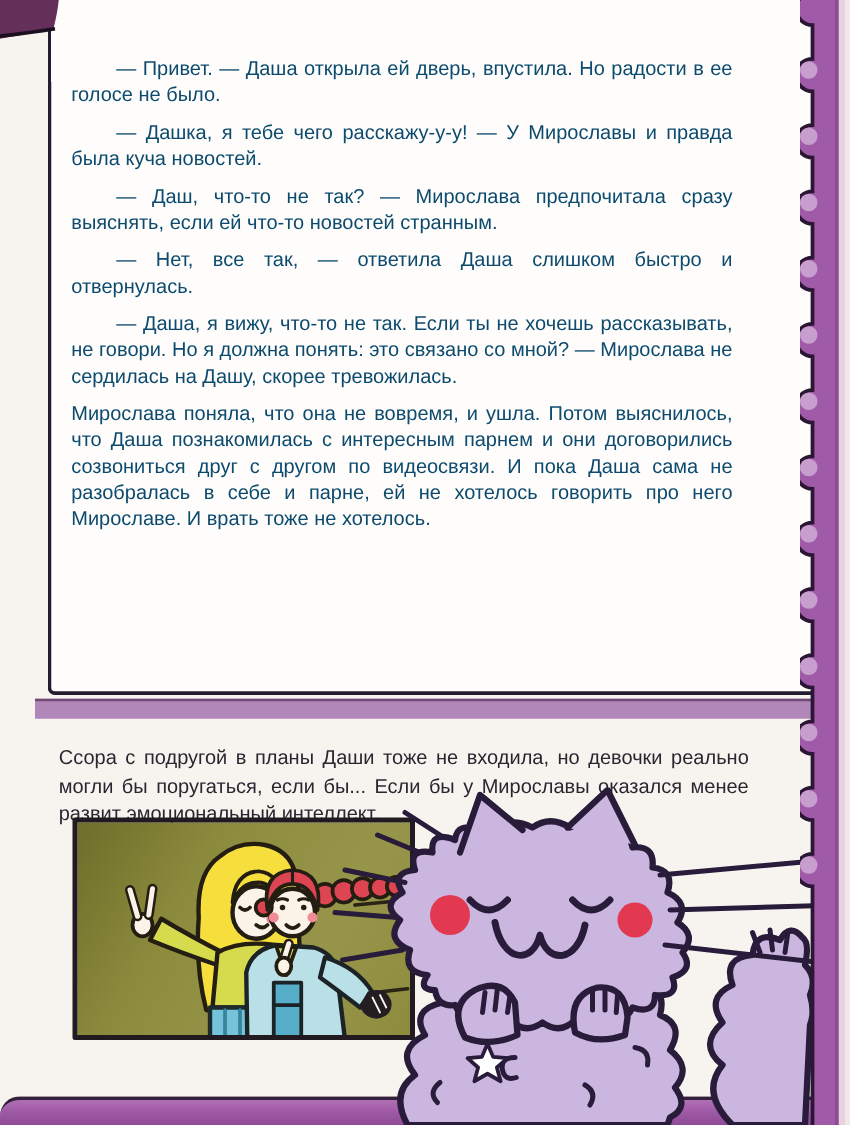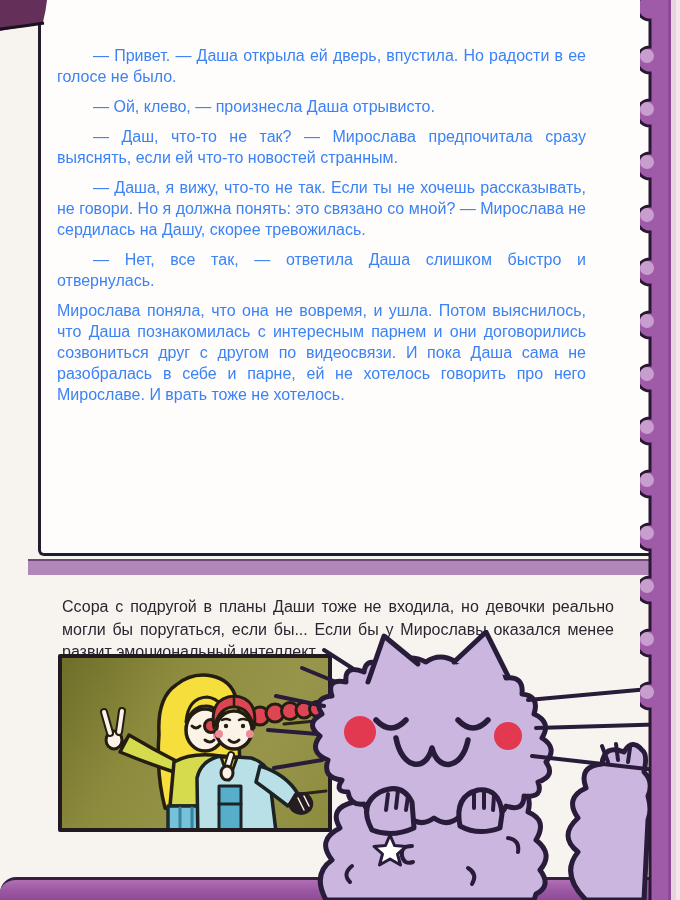--- a/index.html
+++ b/index.html
@@ -21,32 +21,32 @@
     border-radius:0 0 0 6px;
     box-sizing:border-box;
     padding:58px 64px 0 16px;
     overflow:hidden;
     z-index:3;
   }
   .dialog-box p{
     margin:0 0 9px 0;
     font-size:16px;line-height:21px;font-weight:500;
     text-align:justify;
-    color:#3b82f6;
+    color:#0c4a6e;
   }
   .dialog-box p.d{text-indent:36px;}
 
   .box-shadow-strip{
     position:absolute;left:28px;top:559px;width:624px;height:14px;
     background:#b186b8;border-top:2px solid #6f4a76;z-index:2;
   }
 
   
   .story-par{
-    position:absolute;left:62px;top:580px;width:552px;
+    position:absolute;left:47px;top:580px;width:552px;
     font-size:16px;line-height:22.5px;font-weight:500;
     text-align:justify;color:#2a2630;z-index:3;
   }
 
   
   .photo-frame{
     position:absolute;left:58px;top:654px;width:266px;height:170px;
     background:linear-gradient(120deg,#6f6e2a,#8d8c3e 35%,#97954a 70%,#8d8c3e);
     border:4px solid #211a20;border-radius:2px;z-index:4;
   }
@@ -64,24 +64,24 @@
     border-top:3px solid #33203a;border-radius:16px 0 0 0;z-index:5;
   }
 </style>
 </head>
 <body>
 
 <div class="page">
 
   <div class="dialog-box">
     <p class="d">— Привет. — Даша открыла ей дверь, впустила. Но радости в ее голосе не было.</p>
-    <p class="d">— Ой, клево, — произнесла Даша отрывисто.</p>
+    <p class="d">— Дашка, я тебе чего расскажу-у-у! — У Мирославы и правда была куча новостей.</p>
     <p class="d">— Даш, что-то не так? — Мирослава предпочитала сразу выяснять, если ей что-то новостей странным.</p>
+    <p class="d">— Нет, все так, — ответила Даша слишком быстро и отвернулась.</p>
     <p class="d">— Даша, я вижу, что-то не так. Если ты не хочешь рассказывать, не говори. Но я должна понять: это связано со мной? — Мирослава не сердилась на Дашу, скорее тревожилась.</p>
-    <p class="d">— Нет, все так, — ответила Даша слишком быстро и отвернулась.</p>
     <p>Мирослава поняла, что она не вовремя, и ушла. Потом выяснилось, что Даша познакомилась с интересным парнем и они договорились созвониться друг с другом по видеосвязи. И пока Даша сама не разобралась в себе и парне, ей не хотелось говорить про него Мирославе. И врать тоже не хотелось.</p>
   </div>
   <div class="box-shadow-strip"></div>
 
   <p class="story-par">Ссора с подругой в планы Даши тоже не входила, но девочки реально могли бы поругаться, если бы... Если бы у Мирославы оказался менее развит эмоциональный интеллект.</p>
 
   <div class="photo-frame">
     <svg viewBox="0 0 266 170" width="266" height="170">
       <g stroke="#2a2416" stroke-width="3" stroke-linecap="round">
         <line x1="222" y1="66" x2="264" y2="62"></line>

